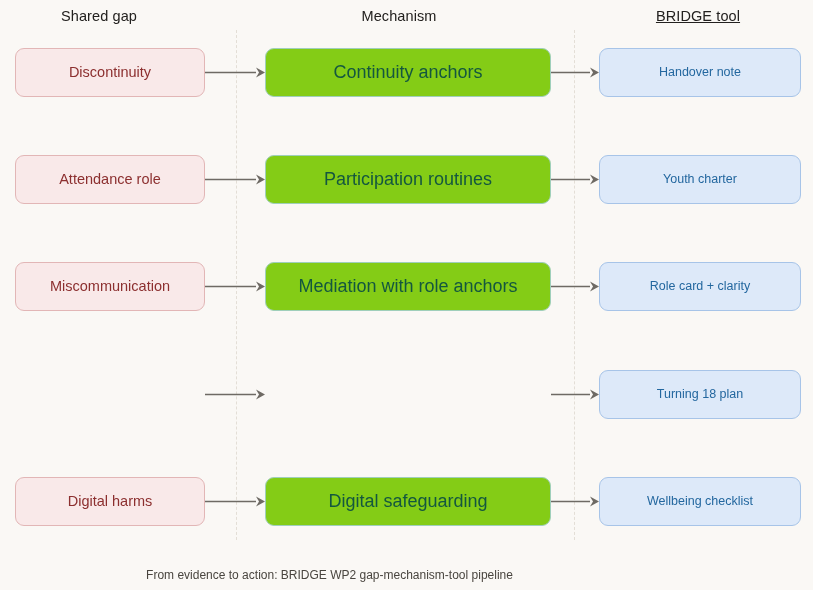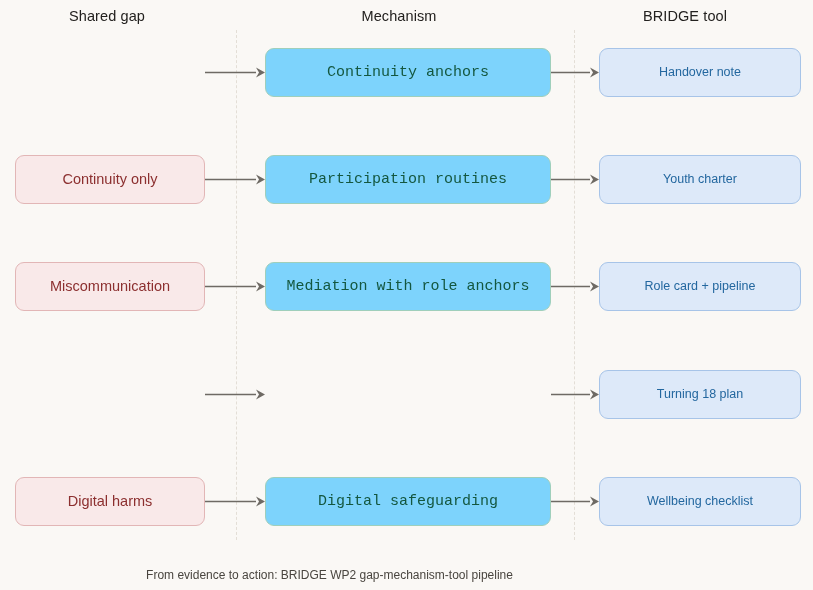--- a/index.html
+++ b/index.html
@@ -36,23 +36,23 @@
   
   .col-header {
     position: absolute;
     top: 8px;
     text-align: center;
     font-size: 14.5px;
     color: #23211f;
     letter-spacing: 0.1px;
     white-space: nowrap;
   }
-  .col-header.h1 { left: 12px;  width: 190px; }
+  .col-header.h1 { left: 4px;  width: 190px; }
   .col-header.h2 { left: 256px; width: 286px; }
-  .col-header.h3 { left: 584px; width: 202px; }
+  .col-header.h3 { left: 597px; width: 202px; text-decoration: underline; }
 
   
   .row {
     position: absolute;
     left: 0;
     width: 813px;
     height: 49px;
   }
 
   
@@ -75,25 +75,24 @@
     left: 15px;
     width: 190px;
     background: #f9e9e9;
     border-color: #e2b6b6;
     color: #8c2f2f;
     font-size: 14.5px;
   }
   .node.mech {
     left: 265px;
     width: 286px;
-    background: #7dd3fc;
+    background: #84cc16;
     border-color: #9fcfbb;
     color: #14573f;
-    font-size: 15px;
-    font-family: Liberation Mono, monospace;
+    font-size: 18px;
   }
   .node.tool {
     left: 599px;
     width: 202px;
     background: #dde9f9;
     border-color: #a7c4e8;
     color: #23679f;
     font-size: 12.5px;
   }
 
@@ -125,38 +124,39 @@
 <div id="diagram">
 
   <div class="divider d1"></div>
   <div class="divider d2"></div>
 
   <div class="col-header h1">Shared gap</div>
   <div class="col-header h2">Mechanism</div>
   <div class="col-header h3">BRIDGE tool</div>
 
   <div class="row" style="top:48px">
+    <div class="node gap">Discontinuity</div>
     <div class="arrow a1">
       <svg viewBox="0 0 60 17" preserveAspectRatio="none">
         <line x1="0" y1="8.5" x2="51" y2="8.5" stroke="#6e6a64" stroke-width="1.6"></line>
         <path d="M51 3.5 L60 8.5 L51 13.5 L54 8.5 Z" fill="#6e6a64"></path>
       </svg>
     </div>
     <div class="node mech">Continuity anchors</div>
     <div class="arrow a2">
       <svg viewBox="0 0 48 17" preserveAspectRatio="none">
         <line x1="0" y1="8.5" x2="39" y2="8.5" stroke="#6e6a64" stroke-width="1.6"></line>
         <path d="M39 3.5 L48 8.5 L39 13.5 L42 8.5 Z" fill="#6e6a64"></path>
       </svg>
     </div>
     <div class="node tool">Handover note</div>
   </div>
 
   <div class="row" style="top:155px">
-    <div class="node gap">Continuity only</div>
+    <div class="node gap">Attendance role</div>
     <div class="arrow a1">
       <svg viewBox="0 0 60 17" preserveAspectRatio="none">
         <line x1="0" y1="8.5" x2="51" y2="8.5" stroke="#6e6a64" stroke-width="1.6"></line>
         <path d="M51 3.5 L60 8.5 L51 13.5 L54 8.5 Z" fill="#6e6a64"></path>
       </svg>
     </div>
     <div class="node mech">Participation routines</div>
     <div class="arrow a2">
       <svg viewBox="0 0 48 17" preserveAspectRatio="none">
         <line x1="0" y1="8.5" x2="39" y2="8.5" stroke="#6e6a64" stroke-width="1.6"></line>
@@ -174,21 +174,21 @@
         <path d="M51 3.5 L60 8.5 L51 13.5 L54 8.5 Z" fill="#6e6a64"></path>
       </svg>
     </div>
     <div class="node mech">Mediation with role anchors</div>
     <div class="arrow a2">
       <svg viewBox="0 0 48 17" preserveAspectRatio="none">
         <line x1="0" y1="8.5" x2="39" y2="8.5" stroke="#6e6a64" stroke-width="1.6"></line>
         <path d="M39 3.5 L48 8.5 L39 13.5 L42 8.5 Z" fill="#6e6a64"></path>
       </svg>
     </div>
-    <div class="node tool">Role card + pipeline</div>
+    <div class="node tool">Role card + clarity</div>
   </div>
 
   <div class="row" style="top:370px">
     <div class="arrow a1">
       <svg viewBox="0 0 60 17" preserveAspectRatio="none">
         <line x1="0" y1="8.5" x2="51" y2="8.5" stroke="#6e6a64" stroke-width="1.6"></line>
         <path d="M51 3.5 L60 8.5 L51 13.5 L54 8.5 Z" fill="#6e6a64"></path>
       </svg>
     </div>
     <div class="arrow a2">

